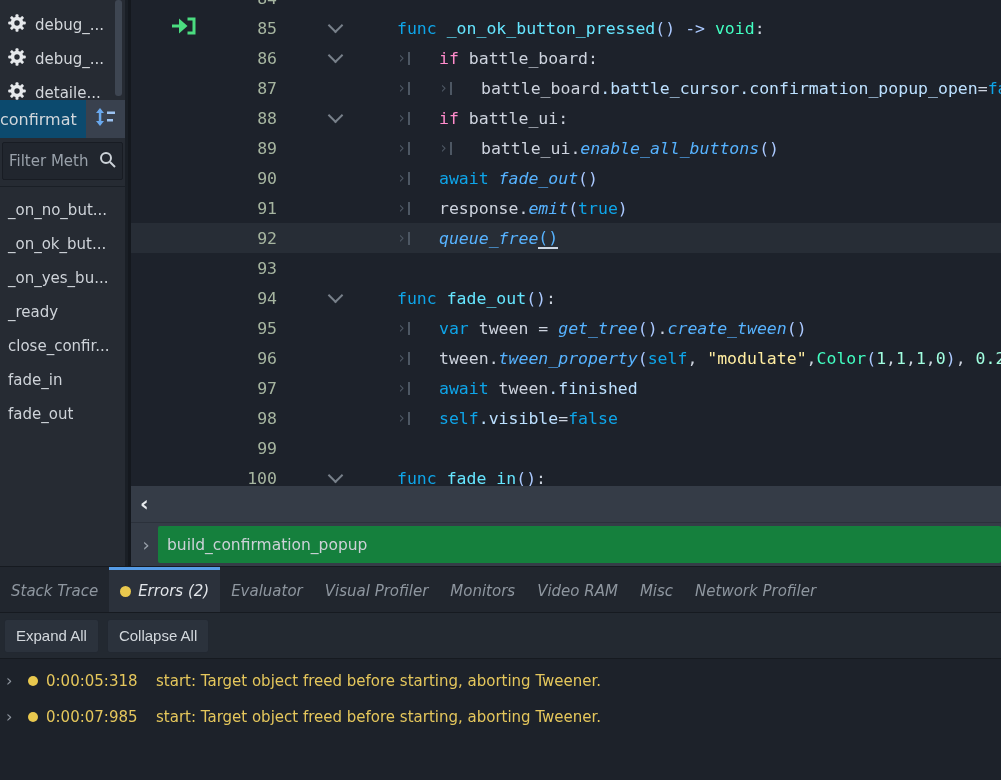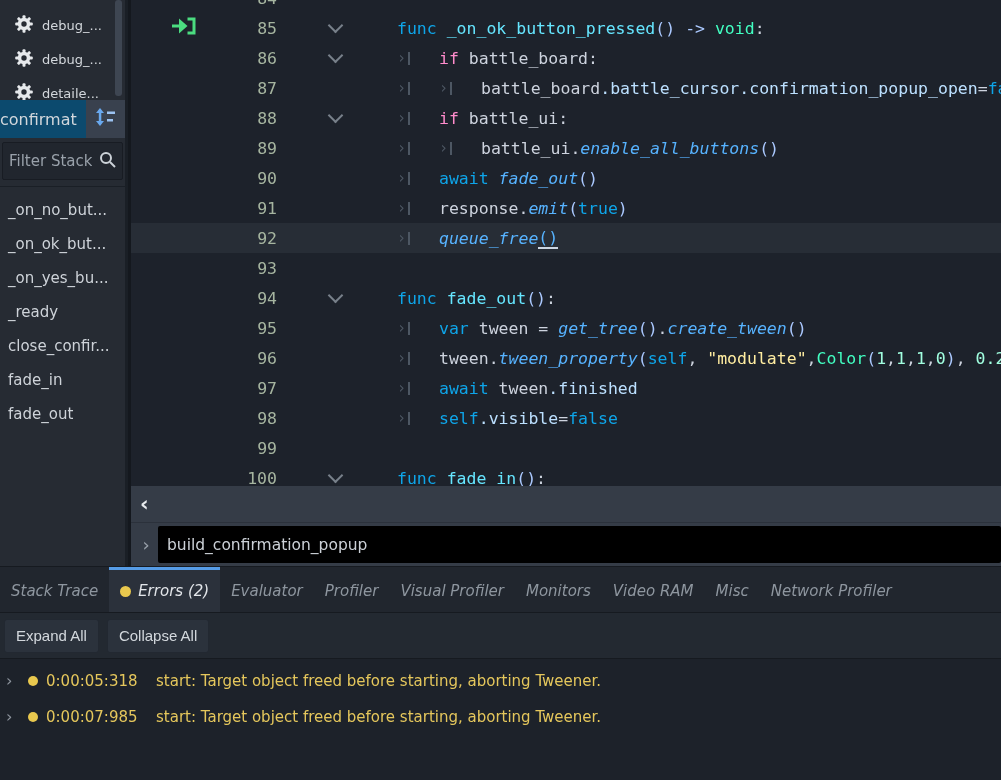--- a/index.html
+++ b/index.html
@@ -4,22 +4,22 @@
 <style>
   html,body{margin:0;padding:0;background:#14181e;}
   body{width:1001px;height:780px;position:relative;overflow:hidden;
        font-family:"DejaVu Sans",sans-serif;-webkit-font-smoothing:antialiased;}
   .app{position:absolute;inset:0;}
 
   
   .sidebar{position:absolute;left:0;top:0;width:128px;height:566px;background:#262b33;
            border-right:3px solid #1a1f26;box-sizing:border-box;}
   .scripts{position:absolute;top:0;left:0;right:0;height:100px;overflow:hidden;}
-  .script-item{display:flex;align-items:center;gap:8px;height:34px;padding-left:14px;
-               color:#d3d7dc;font-size:13px;white-space:nowrap;overflow:hidden;}
+  .script-item{display:flex;align-items:center;gap:8px;height:34px;padding-left:7px;
+               color:#d3d7dc;font-size:15px;white-space:nowrap;overflow:hidden;}
   .scripts .pad-top{height:8px;}
   .sb-scroll{position:absolute;right:3px;top:0;width:7px;height:96px;background:#3e4652;border-radius:3px;}
   .sel-row{position:absolute;top:100px;left:0;width:125px;height:38px;display:flex;}
   .sel-name{width:86px;background:#0c4a6e;color:#d2d7dc;font-size:16px;display:flex;align-items:center;
             padding-left:0;box-sizing:border-box;white-space:nowrap;overflow:hidden;}
   .sort-btn{width:39px;background:#39414e;display:flex;align-items:center;justify-content:center;}
   .filter{position:absolute;top:142px;left:2px;width:121px;height:38px;background:#21262e;
           border:1px solid #181c23;border-radius:2px;display:flex;align-items:center;
           justify-content:space-between;padding:0 6px;box-sizing:border-box;}
   .filter-text{color:#99a1aa;font-size:15px;white-space:nowrap;overflow:hidden;}
@@ -46,21 +46,21 @@
   .t-mem{color:#bce0ff;} .t-ty{color:#42ffc2;} .t-str{color:#ffeda1;} .t-num{color:#a1ffe0;}
   .t-sym{color:#abc9ff;} .t-txt{color:#cdd3de;}
   .t-cu{color:#57b3ff;border-bottom:2px solid #ccd6e2;}
 
   
   .strip{position:absolute;left:131px;top:486px;width:870px;height:80px;background:#353c47;}
   .strip-rowA{height:36px;display:flex;align-items:center;border-bottom:1px solid #2b313b;}
   .back-chev{color:#e8ebee;font-size:21px;font-weight:bold;padding-left:9px;line-height:1;}
   .strip-rowB{height:43px;display:flex;align-items:center;}
   .frame-chev{color:#98a0a9;font-size:18px;width:24px;text-align:center;margin-left:3px;line-height:1;}
-  .frame-field{flex:1;height:37px;background:#000000;border-radius:2px;display:flex;align-items:center;
+  .frame-field{flex:1;height:37px;background:#15803d;border-radius:2px;display:flex;align-items:center;
                padding-left:9px;color:#ccd1d7;font-size:15.5px;}
 
   
   .debugger{position:absolute;left:0;top:566px;width:1001px;height:214px;background:#21262e;border-top:1px solid #161a20;box-sizing:border-box;}
   .tabbar{height:45px;display:flex;align-items:stretch;background:#21262e;}
   .tab{display:flex;align-items:center;gap:7px;padding:0 11px;color:#8e969f;font-size:15px;
        border-top:3px solid transparent;box-sizing:border-box;white-space:nowrap;font-style:italic;}
   .tab.active{background:#2b313b;color:#e2e5e9;border-top:3px solid #569ce6;}
   .tab-dot{width:11px;height:11px;border-radius:50%;background:#e9c84e;flex:none;}
   .toolbar{height:46px;display:flex;align-items:center;gap:8px;padding-left:4px;background:#232931;
@@ -133,21 +133,21 @@
                 <path d="M5 19 L1 14 H9 Z"></path>
                 <rect x="3.8" y="5" width="2.5" height="10"></rect>
               </g>
               <rect x="12" y="4.5" width="8" height="2.5" fill="#9cc3f2"></rect>
               <rect x="12" y="12" width="6" height="2.5" fill="#9cc3f2"></rect>
             </svg></span>
       </div>
     </div>
 
     <div class="filter">
-      <span class="filter-text">Filter Stack</span>
+      <span class="filter-text">Filter Meth</span>
       <span id="search-icon-slot"><svg width="17" height="17" viewBox="0 0 17 17" fill="none" stroke="#ccd2d8" stroke-width="2">
             <circle cx="7" cy="7" r="5"></circle>
             <path d="M11 11 L16 16"></path>
           </svg></span>
     </div>
 
     <div class="methods">
         <div class="method-item">_on_no_but...</div>
         <div class="method-item">_on_ok_but...</div>
         <div class="method-item">_on_yes_bu...</div>
@@ -204,23 +204,20 @@
           <span>Stack Trace</span>
         </div>
         <div class="tab active">
           <span class="tab-dot"></span>
           <span>Errors (2)</span>
         </div>
         <div class="tab">
           <span>Evaluator</span>
         </div>
         <div class="tab">
-          <span>Profiler</span>
-        </div>
-        <div class="tab">
           <span>Visual Profiler</span>
         </div>
         <div class="tab">
           <span>Monitors</span>
         </div>
         <div class="tab">
           <span>Video RAM</span>
         </div>
         <div class="tab">
           <span>Misc</span>

